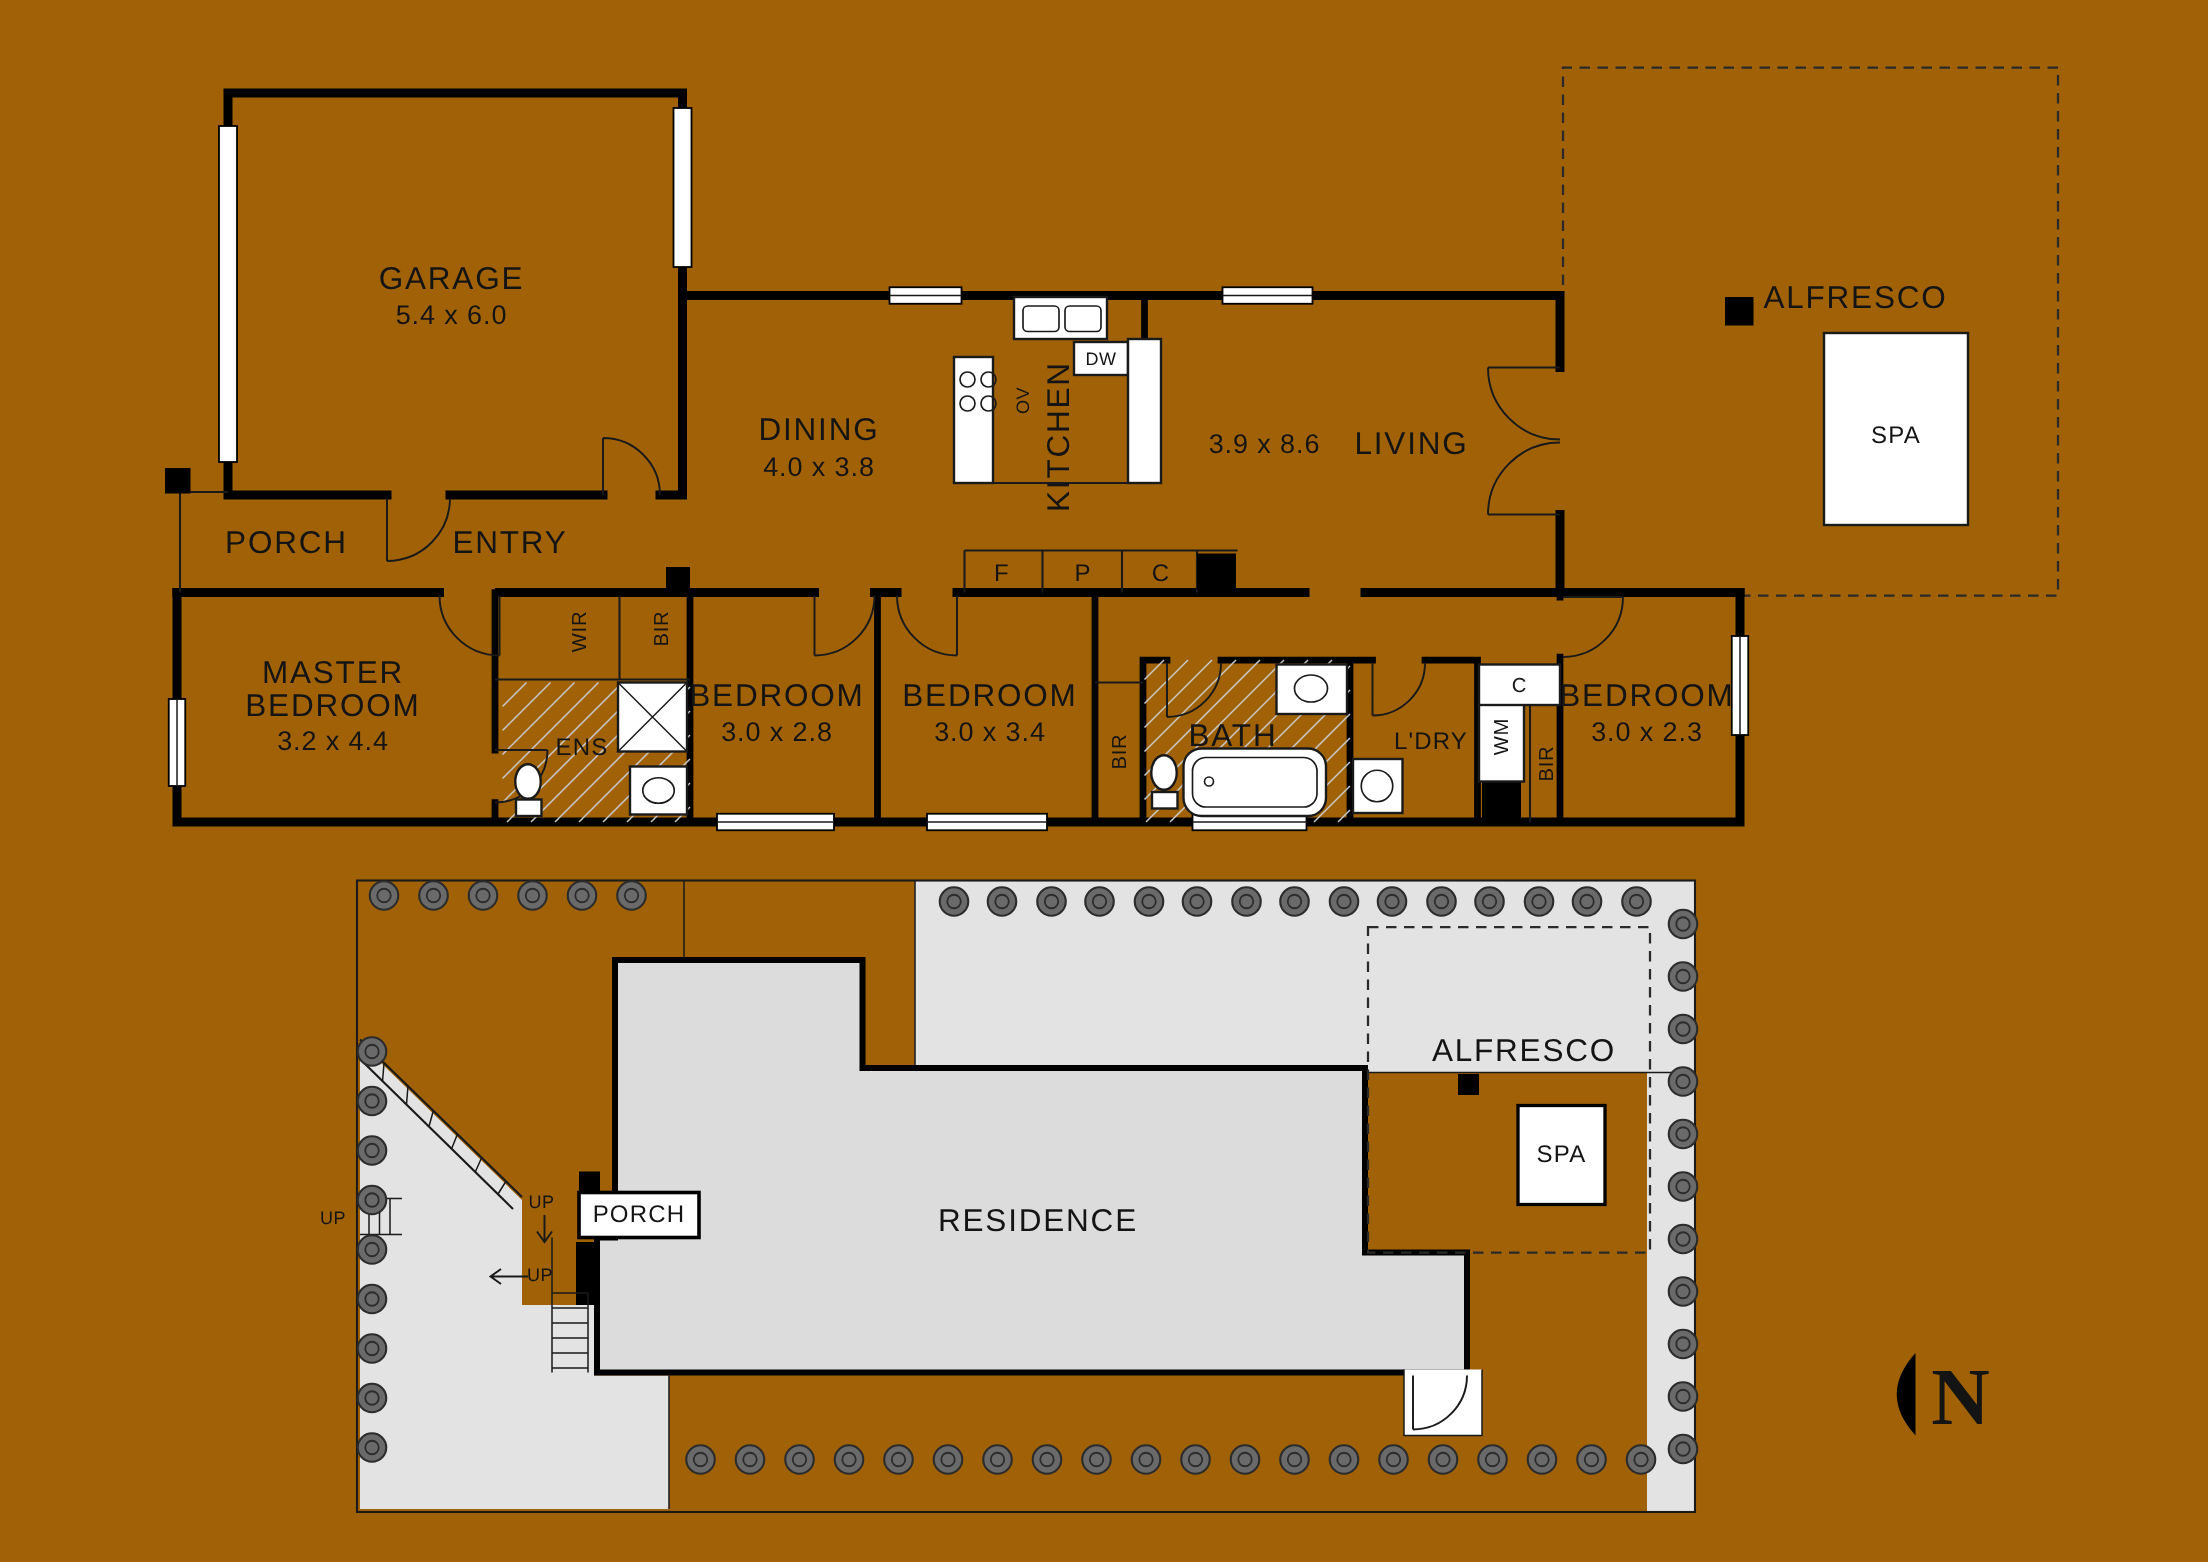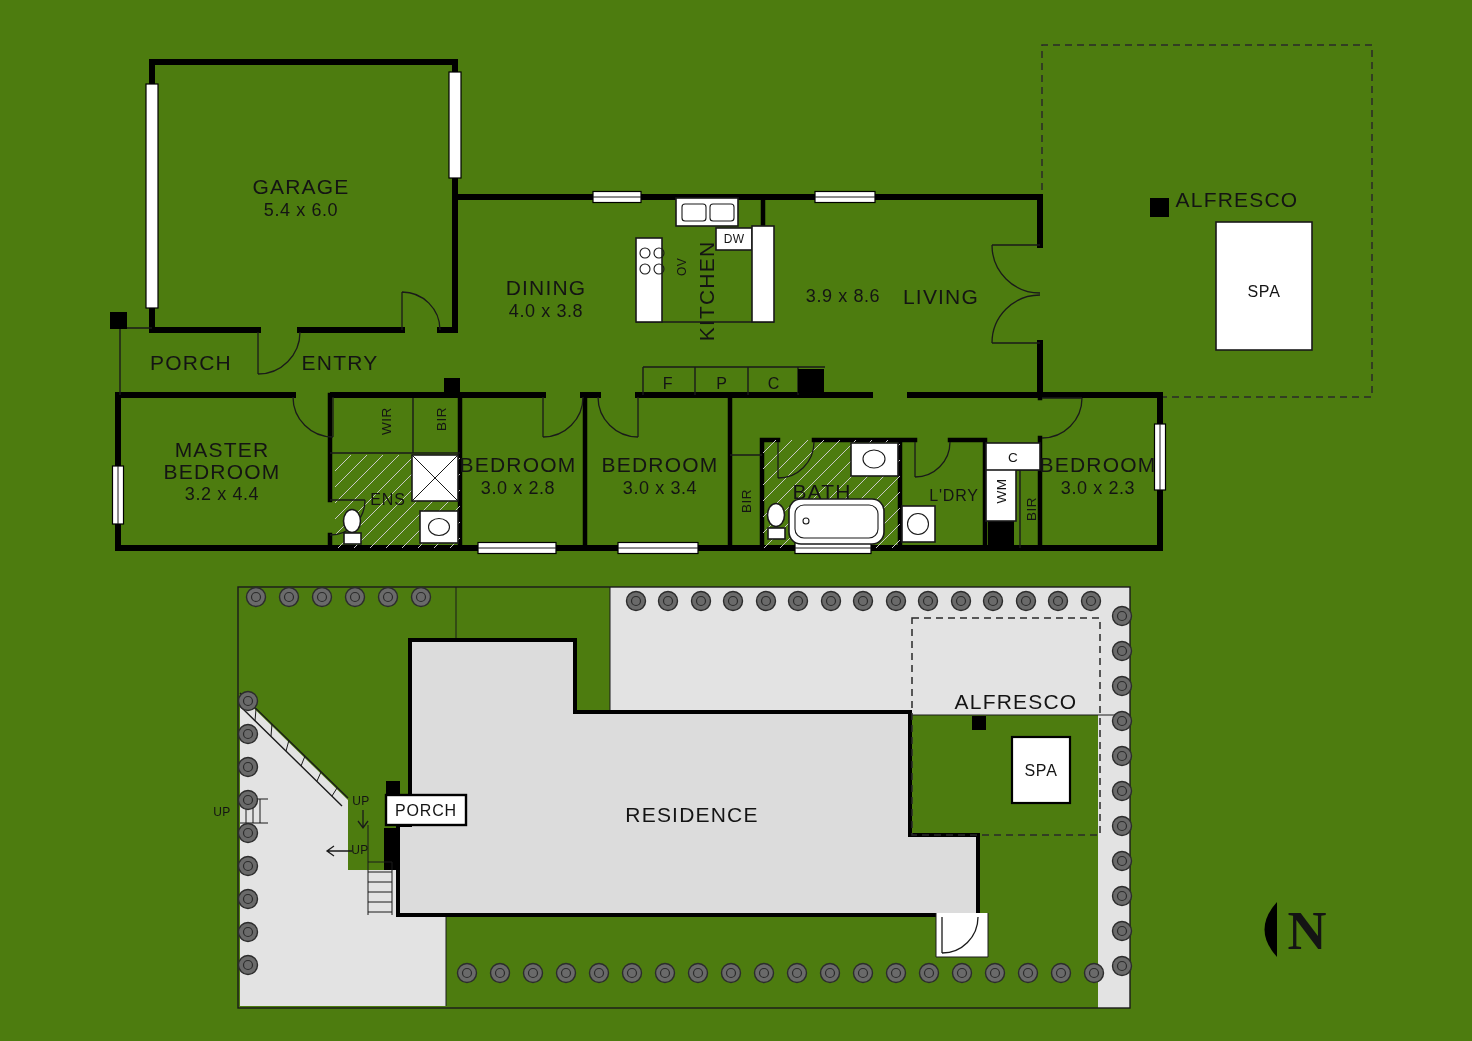--- a/index.html
+++ b/index.html
@@ -1,16 +1,16 @@
 <!DOCTYPE html>
 <html><head>
 <meta charset="utf-8">
 <style>
   html,body{margin:0;padding:0;background:#ffffff;}
-  .canvas{position:relative;width:1472px;height:1041px;background:#4d7c0f;overflow:hidden;
+  .canvas{position:relative;width:1472px;height:1041px;background:#a16207;overflow:hidden;
           font-family:"Liberation Sans",sans-serif;}
   svg{position:absolute;left:0;top:0;}
   text{fill:#141414;text-anchor:middle;dominant-baseline:central;font-family:"Liberation Sans",sans-serif;}
   .t-room{font-size:21px;letter-spacing:1.2px;}
   .t-dim{font-size:18px;letter-spacing:0.6px;}
   .t-mid{font-size:16px;letter-spacing:0.8px;}
   .t-sm{font-size:13.5px;letter-spacing:0.5px;}
   .t-xs{font-size:12px;letter-spacing:0.3px;}
   .t-north{font-size:54px;font-weight:700;font-family:"Liberation Serif",serif;}
   .wall{stroke:#000;stroke-width:6;fill:none;stroke-linecap:square;}

